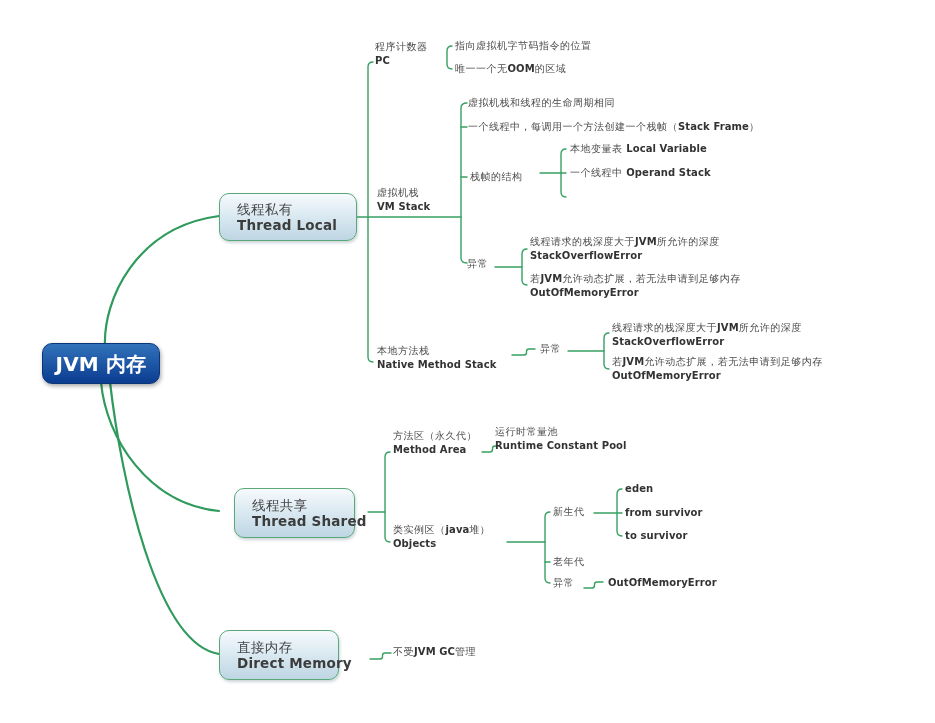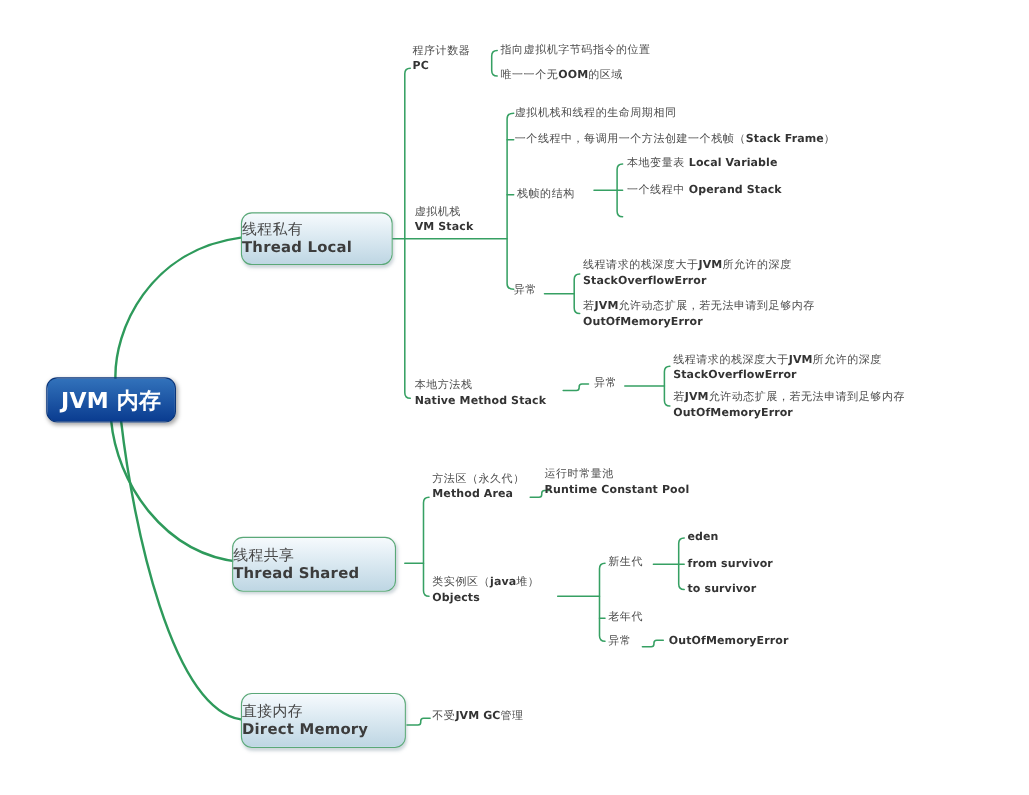--- a/index.html
+++ b/index.html
@@ -20,21 +20,21 @@
     border-radius:10px;border:1px solid #0a3579;
     background:linear-gradient(#3272bb,#0a3c90);
     align-items:center;box-shadow:1px 2px 4px rgba(0,0,0,0.35);
   }
   .topic.root .ln{font-size:20px;color:#ffffff;letter-spacing:0.6px;}
   .topic.root .ln .b{color:#ffffff;}
 
   .topic.main{
     border-radius:10px;border:1.5px solid #5aa878;
     background:linear-gradient(#f6fafd 0%,#dcEAF2 45%,#bed6e3 100%);
-    box-shadow:1px 2px 3px rgba(110,135,150,0.35);
+    padding-left:17px;box-shadow:1px 2px 3px rgba(110,135,150,0.35);
   }
 
   .node{position:absolute;cursor:default;}
   .node .ln{white-space:nowrap;line-height:13.5px;font-size:10px;color:#4c4c4c;letter-spacing:0.5px;}
   .node .ln .b{font-weight:bold;color:#333333;letter-spacing:0.1px;}
 </style>
 </head>
 <body>
 
 <div class="canvas">
@@ -74,26 +74,26 @@
 
   <div class="topic root" style="left:42px;top:343px;width:118px;height:41px">
       <div class="ln"><span class="b">JVM 内存</span></div>
     </div>
 
   <div class="topic main" style="left:219px;top:193px;width:138px;height:48px">
       <div class="ln"><span>线程私有</span></div>
       <div class="ln"><span class="b">Thread Local</span></div>
     </div>
 
-  <div class="topic main" style="left:211px;top:488px;width:149px;height:50px">
+  <div class="topic main" style="left:234px;top:488px;width:121px;height:50px">
       <div class="ln"><span>线程共享</span></div>
       <div class="ln"><span class="b">Thread Shared</span></div>
     </div>
 
-  <div class="topic main" style="left:219px;top:630px;width:150px;height:50px">
+  <div class="topic main" style="left:219px;top:630px;width:120px;height:50px">
       <div class="ln"><span>直接内存</span></div>
       <div class="ln"><span class="b">Direct Memory</span></div>
     </div>
 
   <div class="node" style="left:375px;top:40px">
       <div class="ln"><span>程序计数器</span></div>
       <div class="ln"><span class="b">PC</span></div>
     </div>
   <div class="node" style="left:455px;top:39px">
       <div class="ln"><span>指向虚拟机字节码指令的位置</span></div>

